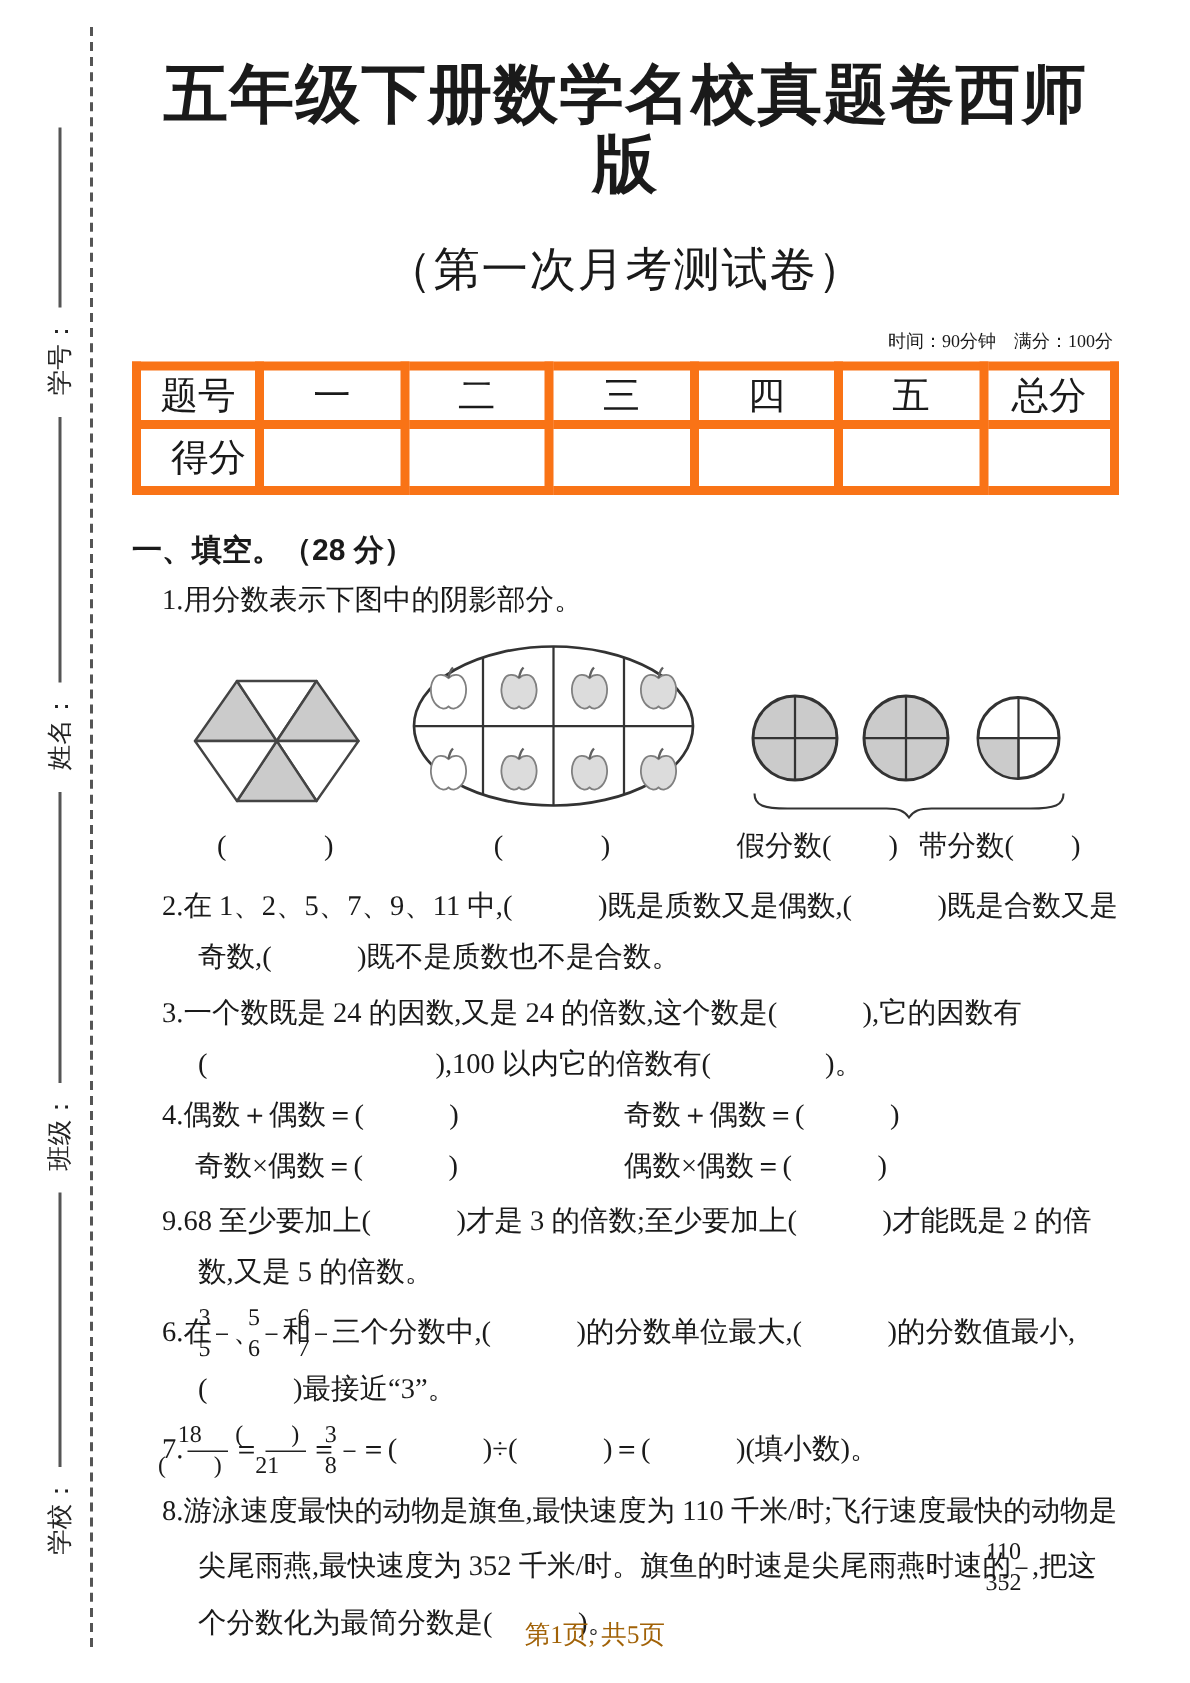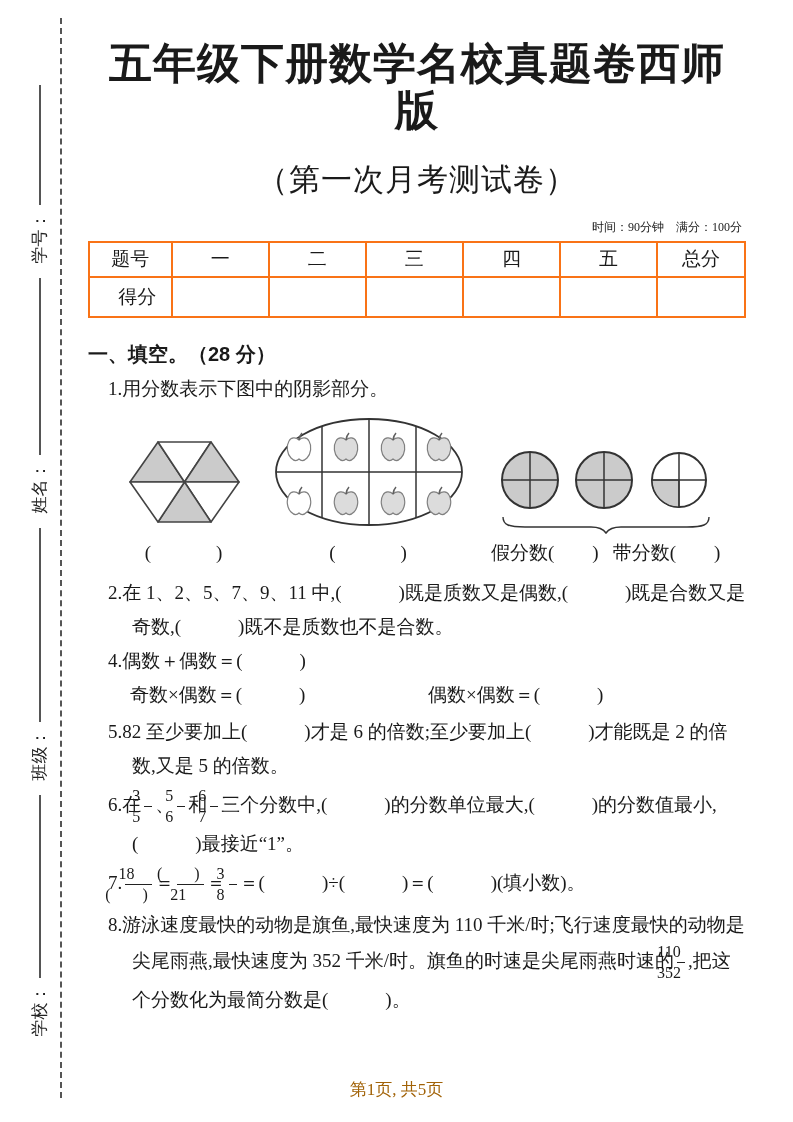--- a/index.html
+++ b/index.html
@@ -21,35 +21,35 @@
     display:flex;align-items:center;justify-content:center;
     transform:rotate(-90deg);font-size:17px;white-space:nowrap;color:#222;
   }
   .lab1{top:203px;} .lab2{top:453px;} .lab3{top:720px;} .lab4{top:976px;}
   
   .content{position:absolute;left:88px;top:0;width:658px;}
   .title{margin-top:40px;text-align:center;font-size:43px;font-weight:600;letter-spacing:1px;line-height:1.1;}
   .subtitle{margin-top:24px;text-align:center;font-size:31px;font-weight:500;letter-spacing:1px;}
   .meta{margin:18px 4px 5px 0;text-align:right;font-size:12px;}
   table.score{width:100%;border-collapse:collapse;border:2px solid #222;table-layout:fixed;}
-  table.score td{border:2px solid #f97316;text-align:center;font-size:19px;padding:0;}
+  table.score td{border:6px solid #f97316;text-align:center;font-size:25px;padding:0;}
   table.score tr.r1 td{height:33px;}
   table.score tr.r2 td{height:38px;padding-left:14px;}
   .section-heading{margin:23px 0 4px 0;font-size:20px;font-weight:bold;
     font-family:"Liberation Sans","DejaVu Sans",sans-serif;}
   .qwrap{font-size:19px;line-height:34px;}
   .q{margin-left:20px;padding-left:24px;text-indent:-24px;margin-top:3px;}
   .qflat{margin-left:20px;margin-top:3px;}
   
   .figs{display:flex;align-items:flex-end;margin:10px 0 6px 34px;gap:24px;}
   .fig{display:flex;flex-direction:column;align-items:center;}
   .fig .blank{font-size:19px;margin-top:8px;letter-spacing:2px;}
   .fig3-labels{display:flex;gap:14px;font-size:19px;margin-top:2px;white-space:nowrap;}
   
-  .q4row{display:flex;margin-left:20px;gap:12px;}
+  .q4row{display:flex;margin-left:20px;}
   .q4row .cellA{width:308px;display:inline-block;}
   .q4row2{margin-left:42px;}
   .q4row2 .cellA{width:286px;font-family:Liberation Serif, serif;}
   
   .frac{display:inline-block;vertical-align:middle;text-align:center;
     font-size:16px;line-height:1.25;margin:0 3px;}
   .frac .num{display:block;border-bottom:1.5px solid #222;padding:0 4px;}
   .frac .den{display:block;padding:0 4px;}
   .footer{position:absolute;left:0;right:0;top:1078px;text-align:center;font-size:17px;color:#a16207;}
 </style>
@@ -175,33 +175,35 @@
           <path d="M4,3 C4,11 10,13 26,13 L92,13 C100,13 104,14.5 107,19 C110,14.5 114,13 122,13 L188,13 C204,13 210,11 210,3" fill="none" stroke="#333" stroke-width="1.4"></path>
         </svg>
         <div class="fig3-labels">
           <span>假分数(　　)</span>
           <span>带分数(　　)</span>
         </div>
       </div>
     </div>
 
     <div class="q">2.在 1、2、5、7、9、11 中,(　　　)既是质数又是偶数,(　　　)既是合数又是奇数,(　　　)既不是质数也不是合数。</div>
+    <div class="q">3.一个数既是 24 的因数,又是 24 的倍数,这个数是(　　　),它的因数有(　　　　　　　　),100 以内它的倍数有(　　　　)。</div>
 
     <div class="q4row">
       <span class="cellA">4.偶数＋偶数＝(　　　)</span>
+      <span>奇数＋偶数＝(　　　)</span>
     </div>
     <div class="q4row q4row2">
       <span class="cellA">奇数×偶数＝(　　　)</span>
       <span>偶数×偶数＝(　　　)</span>
     </div>
 
-    <div class="q">5.82 至少要加上(　　　)才是 6 的倍数;至少要加上(　　　)才能既是 2 的倍数,又是 5 的倍数。</div>
+    <div class="q">9.68 至少要加上(　　　)才是 3 的倍数;至少要加上(　　　)才能既是 2 的倍数,又是 5 的倍数。</div>
 
     <div class="q">
-      <span>6.在</span><span class="frac"><span class="num">3</span><span class="den">5</span></span><span>、</span><span class="frac"><span class="num">5</span><span class="den">6</span></span><span>和</span><span class="frac"><span class="num">6</span><span class="den">7</span></span><span>三个分数中,(　　　)的分数单位最大,(　　　)的分数值最小,(　　　)最接近“1”。</span>
+      <span>6.在</span><span class="frac"><span class="num">3</span><span class="den">5</span></span><span>、</span><span class="frac"><span class="num">5</span><span class="den">6</span></span><span>和</span><span class="frac"><span class="num">6</span><span class="den">7</span></span><span>三个分数中,(　　　)的分数单位最大,(　　　)的分数值最小,(　　　)最接近“3”。</span>
     </div>
 
     <div class="q">
       <span>7.</span><span class="frac"><span class="num">18</span><span class="den">(　　)</span></span><span>＝</span><span class="frac"><span class="num">(　　)</span><span class="den">21</span></span><span>＝</span><span class="frac"><span class="num">3</span><span class="den">8</span></span><span>＝(　　　)÷(　　　)＝(　　　)(填小数)。</span>
     </div>
 
     <div class="q">
       <span>8.游泳速度最快的动物是旗鱼,最快速度为 110 千米/时;飞行速度最快的动物是尖尾雨燕,最快速度为 352 千米/时。旗鱼的时速是尖尾雨燕时速的</span><span class="frac"><span class="num">110</span><span class="den">352</span></span><span>,把这个分数化为最简分数是(　　　)。</span>
     </div>
   </div>

